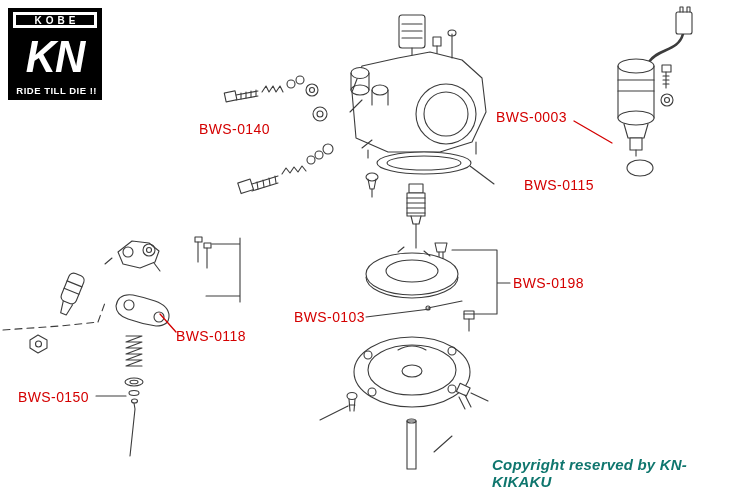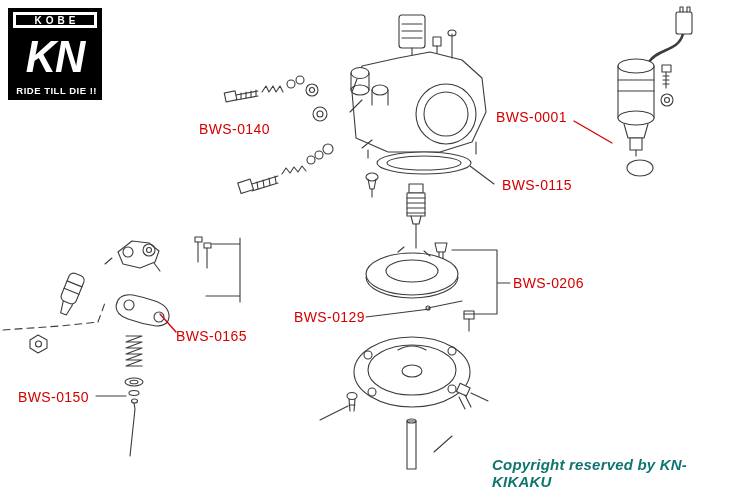--- a/index.html
+++ b/index.html
@@ -248,22 +248,22 @@
     </g>
   </svg>
 
   <div class="logo">
     <div class="logo-top">KOBE</div>
     <div class="logo-kn">KN</div>
     <div class="logo-bottom">RIDE TILL DIE !!</div>
   </div>
 
   <span class="part-label" style="left:199px;top:121px">BWS-0140</span>
-  <span class="part-label" style="left:496px;top:109px">BWS-0001</span>
-  <span class="part-label" style="left:502px;top:177px">BWS-0115</span>
-  <span class="part-label" style="left:513px;top:275px">BWS-0206</span>
-  <span class="part-label" style="left:294px;top:309px">BWS-0129</span>
-  <span class="part-label" style="left:176px;top:328px">BWS-0165</span>
+  <span class="part-label" style="left:496px;top:109px">BWS-0003</span>
+  <span class="part-label" style="left:524px;top:177px">BWS-0115</span>
+  <span class="part-label" style="left:513px;top:275px">BWS-0198</span>
+  <span class="part-label" style="left:294px;top:309px">BWS-0103</span>
+  <span class="part-label" style="left:176px;top:328px">BWS-0118</span>
   <span class="part-label" style="left:18px;top:389px">BWS-0150</span>
 
   <div class="copyright">Copyright reserved by KN-KIKAKU</div>
 
 </div>
 
 </body></html>

